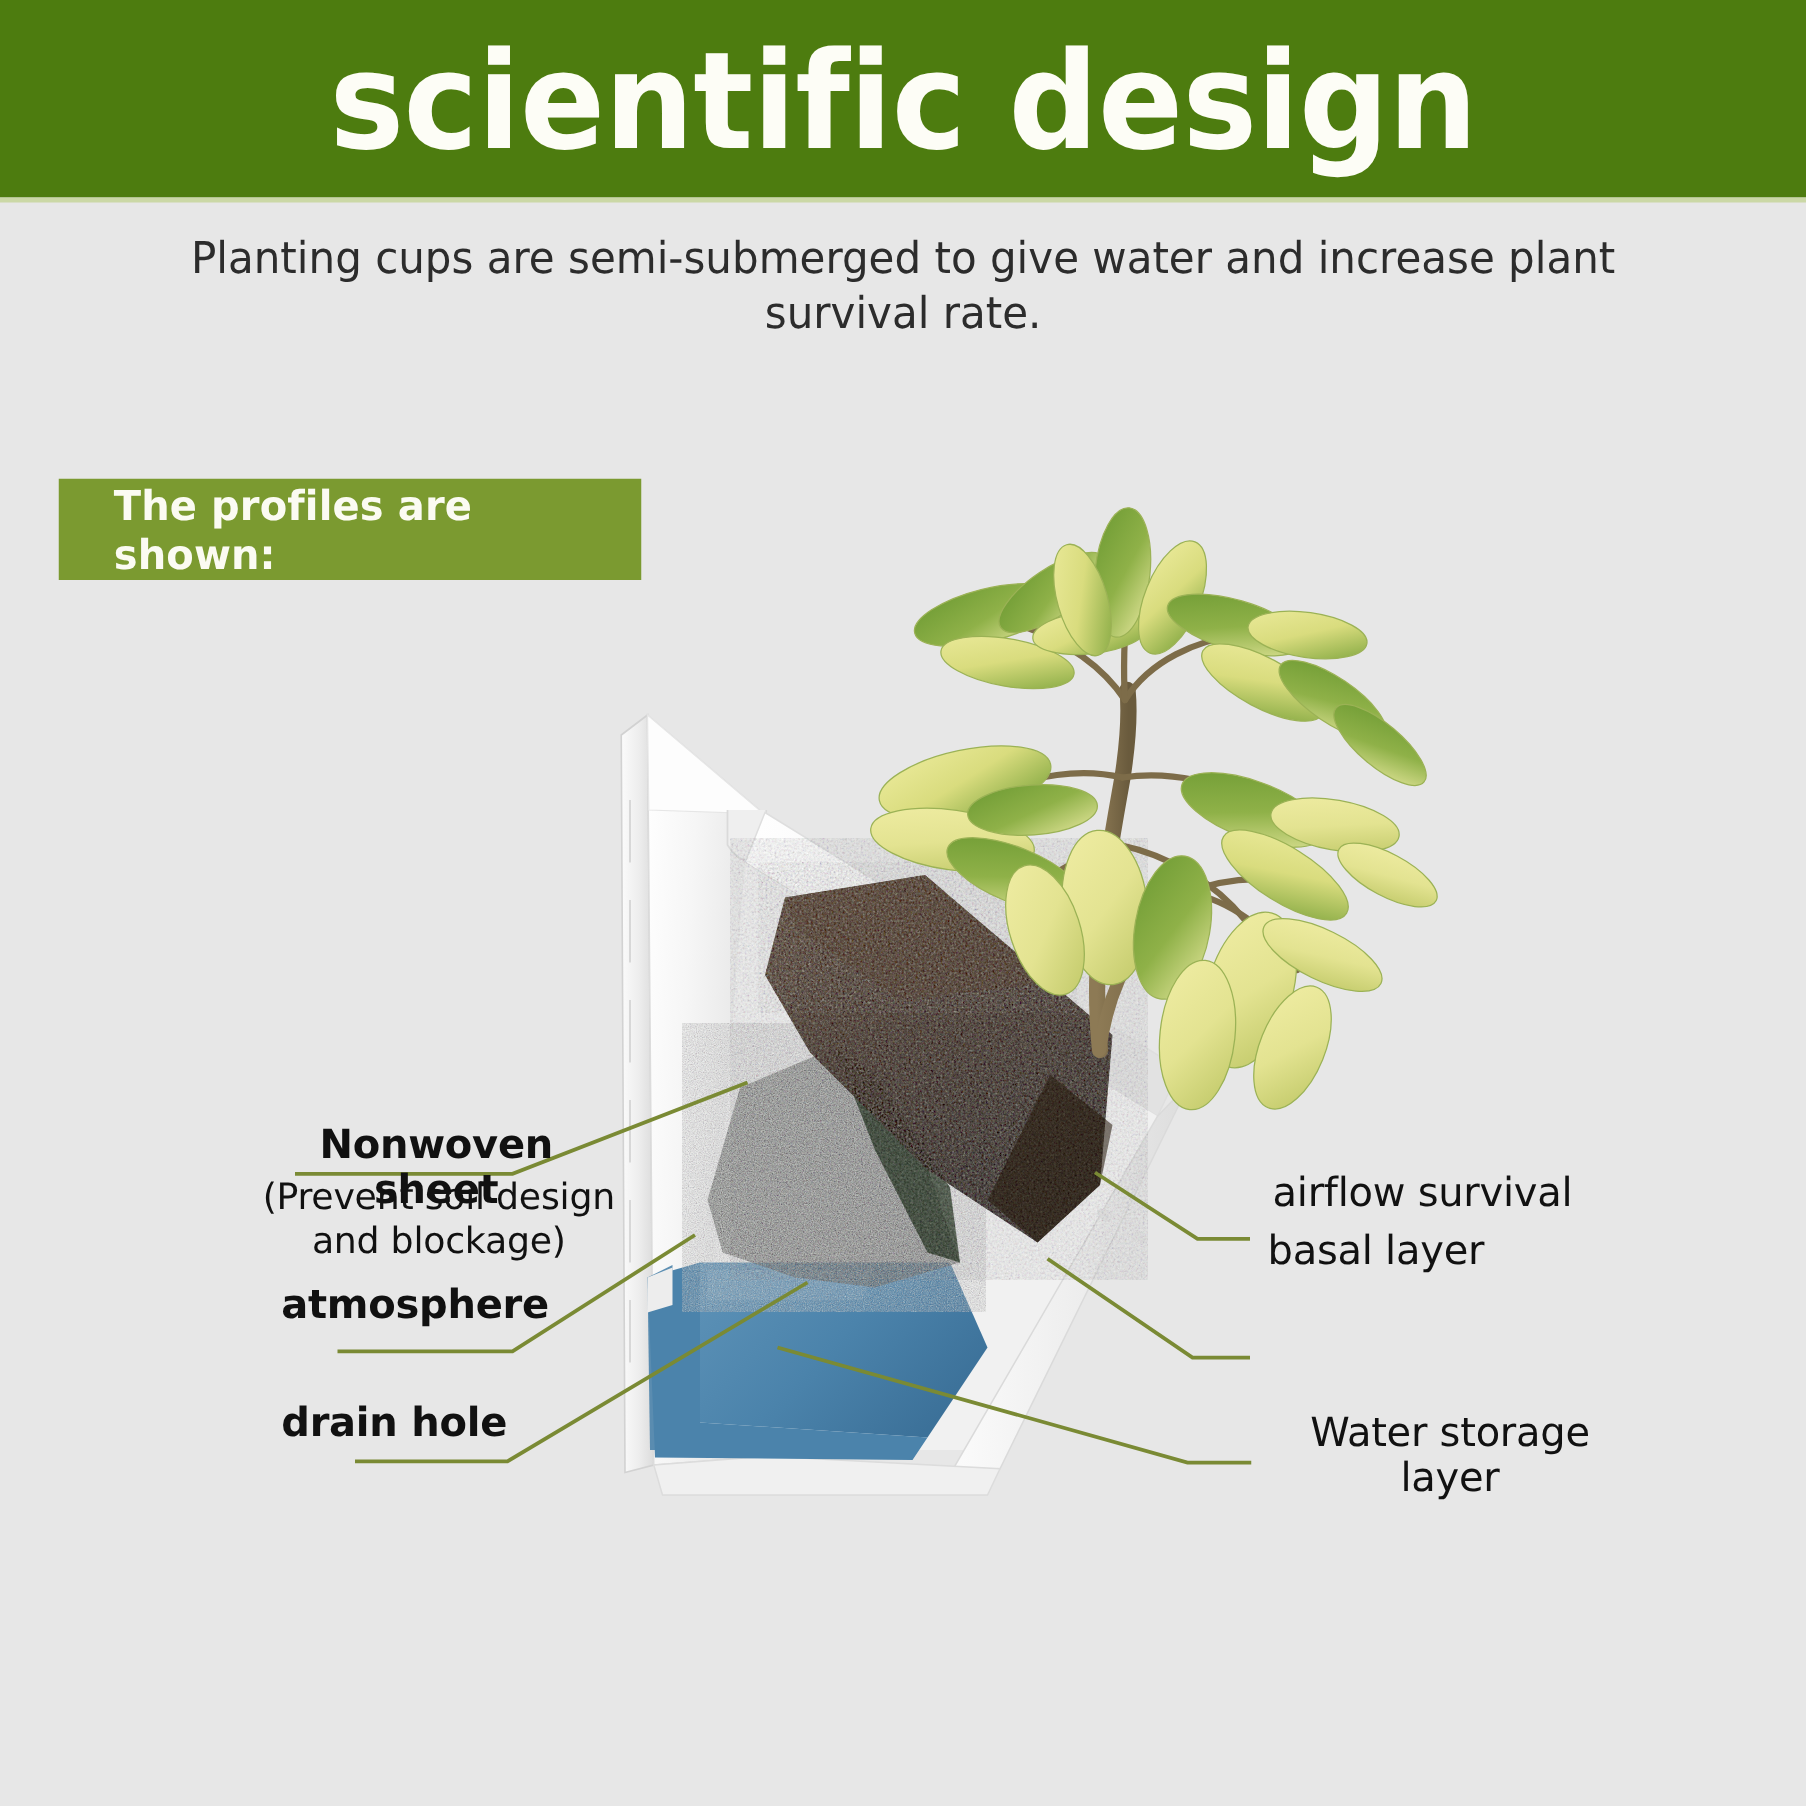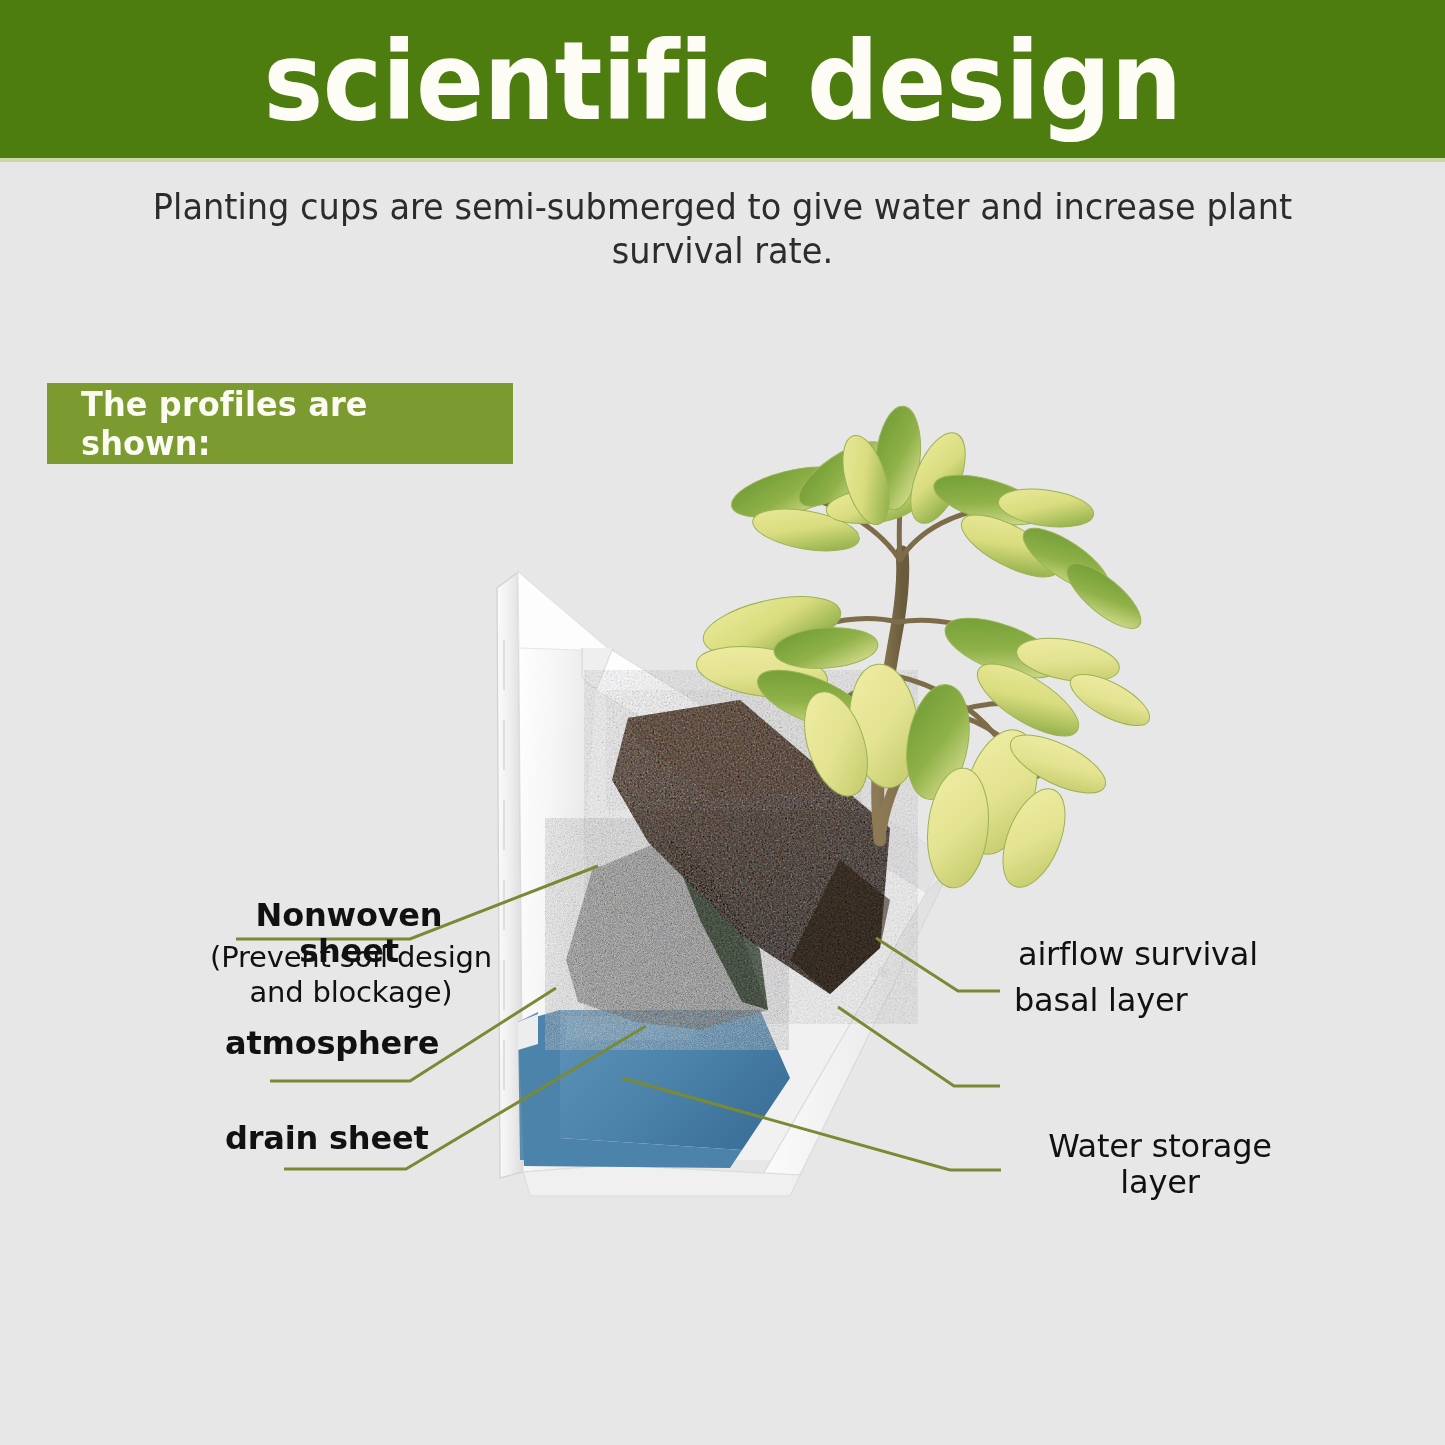--- a/index.html
+++ b/index.html
@@ -62,21 +62,21 @@
   
   .profiles-box {
     position: absolute;
     left: 47px;
     top: 383px;
     width: 466px;
     height: 81px;
     background: #7b9a30;
     display: flex;
     align-items: center;
-    padding-left: 34px;
+    padding-left: 44px;
   }
   .profiles-box-label {
     font-weight: 700;
     font-size: 33px;
     color: #fbfbf2;
     letter-spacing: 0.1px;
     transform: scaleX(0.97);
     transform-origin: left center;
   }
 
@@ -325,20 +325,20 @@
 </div>
 
 <div class="lbl bold center" id="label-nonwoven">Nonwoven
 sheet</div>
 
 <div class="lbl small center" id="label-nonwoven-note">(Prevent soil design
 and blockage)</div>
 
 <div class="lbl bold" id="label-atmosphere">atmosphere</div>
 
-<div class="lbl bold" id="label-drainhole">drain sheet</div>
+<div class="lbl bold" id="label-drainhole">drain hole</div>
 
 <div class="lbl" id="label-airflow">airflow survival</div>
 
 <div class="lbl" id="label-basal">basal layer</div>
 
 <div class="lbl center" id="label-water">Water storage
 layer</div>
 
 </body></html>

